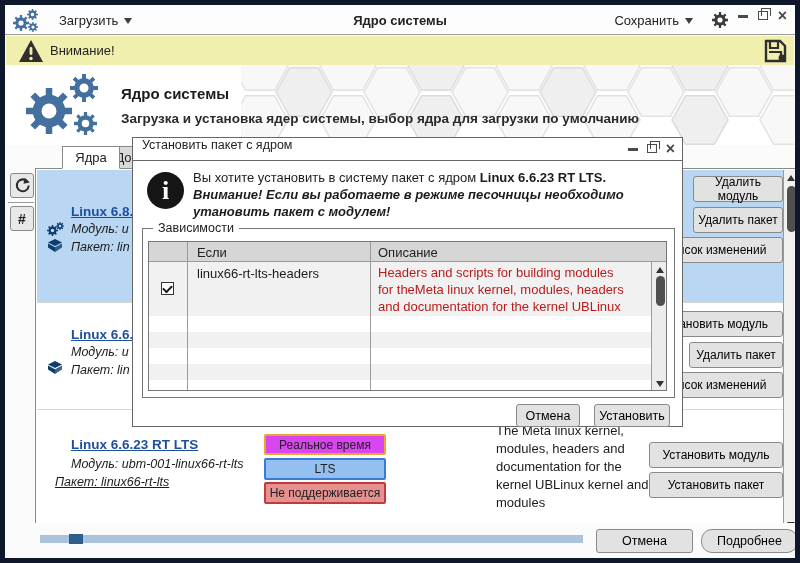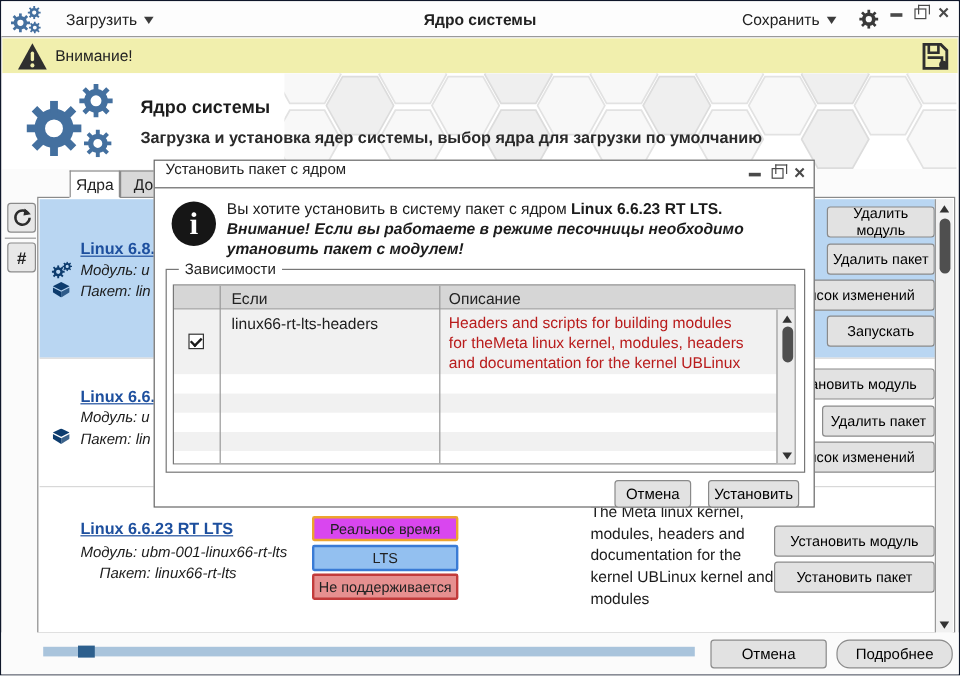--- a/index.html
+++ b/index.html
@@ -1,17 +1,17 @@
 <!DOCTYPE html>
 <html><head>
 <meta charset="utf-8">
 <style>
   * { margin:0; padding:0; box-sizing:border-box; }
   html,body { background:#ffffff; font-family:"Liberation Sans", sans-serif; }
-  #win { position:relative; width:800px; height:563px; background:#fbfbfb; border:1px solid #0f172a; overflow:hidden; }
+  #win { position:relative; width:800px; height:563px; background:#fbfbfb; border:5px solid #0f172a; overflow:hidden; }
 
   
   #titlebar { position:absolute; left:0; top:0; width:100%; height:30px; background:#fdfdfd; border-bottom:1px solid #9a9a9a; }
   .tb-logo { position:absolute; left:8px; top:4px; }
   .menu-item { position:absolute; top:0; height:30px; display:flex; align-items:center; gap:6px; font-size:13px; color:#222; cursor:default; }
   #menu-load { left:54px; }
   #menu-save { right:102px; }
   .caret { width:0; height:0; border:4px solid transparent; border-top:6px solid #3c3c3c; margin-top:5px; }
   #tb-title { position:absolute; left:0; right:0; top:0; height:30px; display:flex; align-items:center; justify-content:center; font-size:13px; font-weight:600; color:#222; }
   .gear-btn { position:absolute; right:66px; top:6px; width:18px; height:18px; color:#3a3a3a; }
@@ -35,21 +35,21 @@
   #hdr-sub { position:absolute; left:115px; top:46px; font-size:13.5px; font-weight:bold; color:#2a2a2a; }
 
   
   .tool-btn { position:absolute; width:24px; height:25px; background:#e8e8e8; border:1px solid #8a8a8a; border-radius:3px; display:flex; align-items:center; justify-content:center; font-size:14px; font-weight:bold; color:#222; }
   #tool-refresh { left:5px; top:168px; }
   #tool-hash { left:5px; top:201px; }
   #tool-sep { position:absolute; left:3px; top:197px; width:26px; height:1px; background:#9a9a9a; }
 
   
   .tab { position:absolute; top:141px; height:23px; border:1px solid #8a8a8a; font-size:13px; color:#222; display:flex; align-items:center; justify-content:center; }
-  #tab-kernels { left:57px; width:42px; background:#fff; border-bottom:1px solid #fff; z-index:3; }
+  #tab-kernels { left:57px; width:58px; background:#fff; border-bottom:1px solid #fff; z-index:3; }
   #tab-add { left:99px; width:46px; background:#d9d9d9; z-index:2; }
 
   
   #mainbox { position:absolute; left:30px; top:163px; width:765px; height:364px; background:#fff; border:1px solid #8a8a8a; }
   #sel-item { position:absolute; left:1px; top:1px; width:748px; height:132px; background:#b9d6f2; }
   .sep { position:absolute; left:1px; width:748px; height:1px; background:#d8d8d8; }
   .klink { position:absolute; font-size:13.5px; font-weight:bold; color:#1d4f9e; text-decoration:underline; }
   .kmeta { position:absolute; font-size:12.5px; font-style:italic; color:#1c1c1c; }
   .list-icon { position:absolute; color:#0d3c6e; }
 
@@ -230,37 +230,36 @@
         <use href="#gear" x="9" y="0" width="8" height="8"></use>
     </svg>
     <div class="kmeta" style="left:35px; top:53px;">Модуль: u</div>
     <svg class="list-icon" style="left:12px; top:70px;" width="14" height="13" fill="#0d3c6e">
         <use href="#box"></use>
       </svg>
     <div class="kmeta" style="left:35px; top:71px;">Пакет: lin</div>
     <button class="btn rbtn" style="left:657px; top:7px;  width:90px;">Удалить модуль</button>
     <button class="btn rbtn" style="left:657px; top:38px; width:90px;">Удалить пакет</button>
     <button class="btn rbtn" style="left:610px; top:68px; width:137px;">Список изменений</button>
-    <button class="btn rbtn" style="left:657px; top:98px; width:90px;">Запускать</button>
     <div class="sep" style="top:133px;"></div>
 
     <div class="klink" style="left:35px; top:158px;">Linux 6.6.</div>
     <div class="kmeta" style="left:35px; top:176px;">Модуль: u</div>
     <svg class="list-icon" style="left:12px; top:192px;" width="14" height="13" fill="#0d3c6e">
         <use href="#box"></use>
       </svg>
     <div class="kmeta" style="left:35px; top:194px;">Пакет: lin</div>
     <button class="btn rbtn" style="left:610px; top:142px; width:137px;">Установить модуль</button>
     <button class="btn rbtn" style="left:653px; top:173px; width:94px;">Удалить пакет</button>
     <button class="btn rbtn" style="left:610px; top:203px; width:137px;">Список изменений</button>
     <div class="sep" style="top:240px;"></div>
 
     <div class="klink" style="left:35px; top:268px;">Linux 6.6.23 RT LTS</div>
     <div class="kmeta" style="left:35px; top:288px;">Модуль: ubm-001-linux66-rt-lts</div>
-    <div class="kmeta" style="left:51px; top:306px;">Пакет: linux66-rt-lts</div>
+    <div class="kmeta" style="left:19px; top:306px;text-decoration:underline;">Пакет: linux66-rt-lts</div>
     <div class="badge" id="badge-rt">Реальное время</div>
     <div class="badge" id="badge-lts">LTS</div>
     <div class="badge" id="badge-unsup">Не поддерживается</div>
     <div id="item3-desc">The Meta linux kernel, modules, headers and documentation for the kernel UBLinux kernel and modules</div>
     <button class="btn rbtn" style="left:613px; top:273px; width:134px;">Установить модуль</button>
     <button class="btn rbtn" style="left:613px; top:303px; width:134px;">Установить пакет</button>
 
     <div class="sb-track" id="main-sb">
       <div class="sb-arrow" style="top:0;">
           <div class="tri-up"></div>

